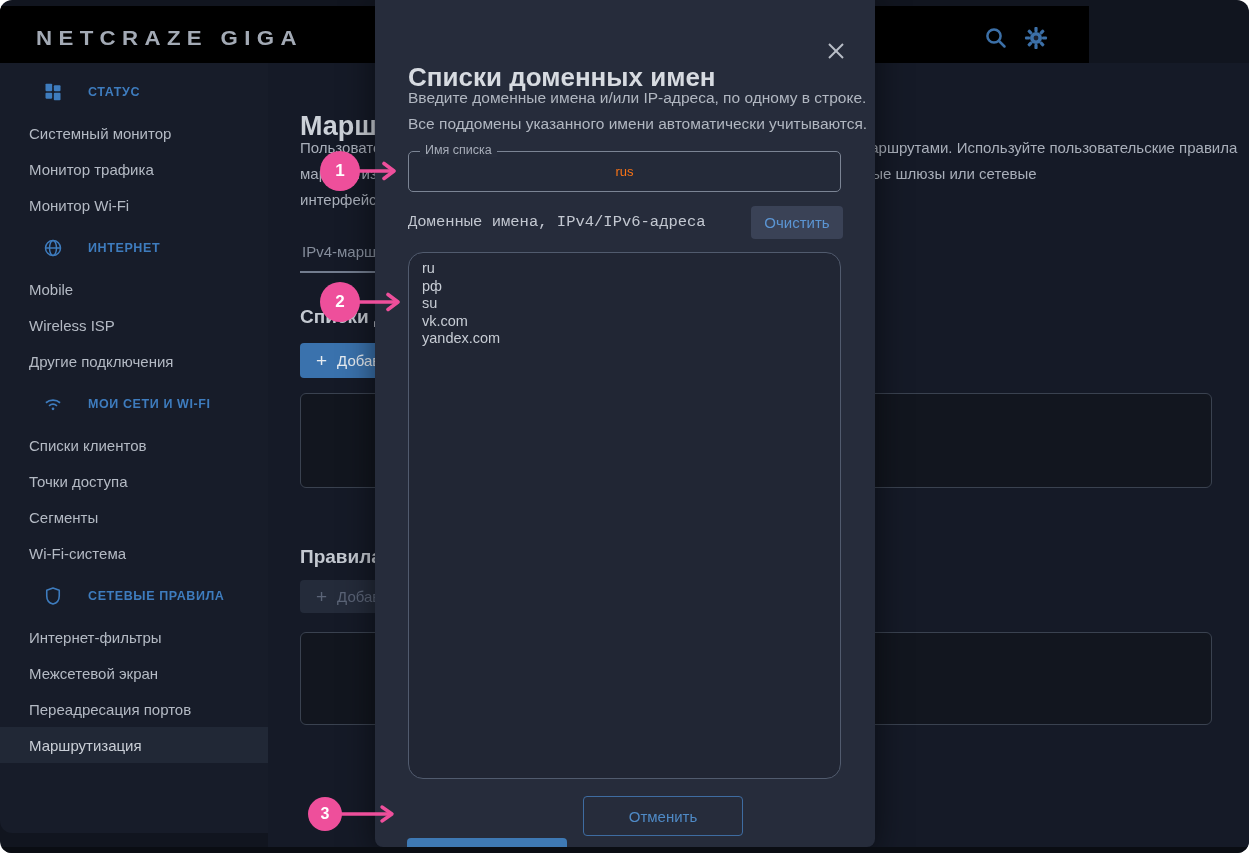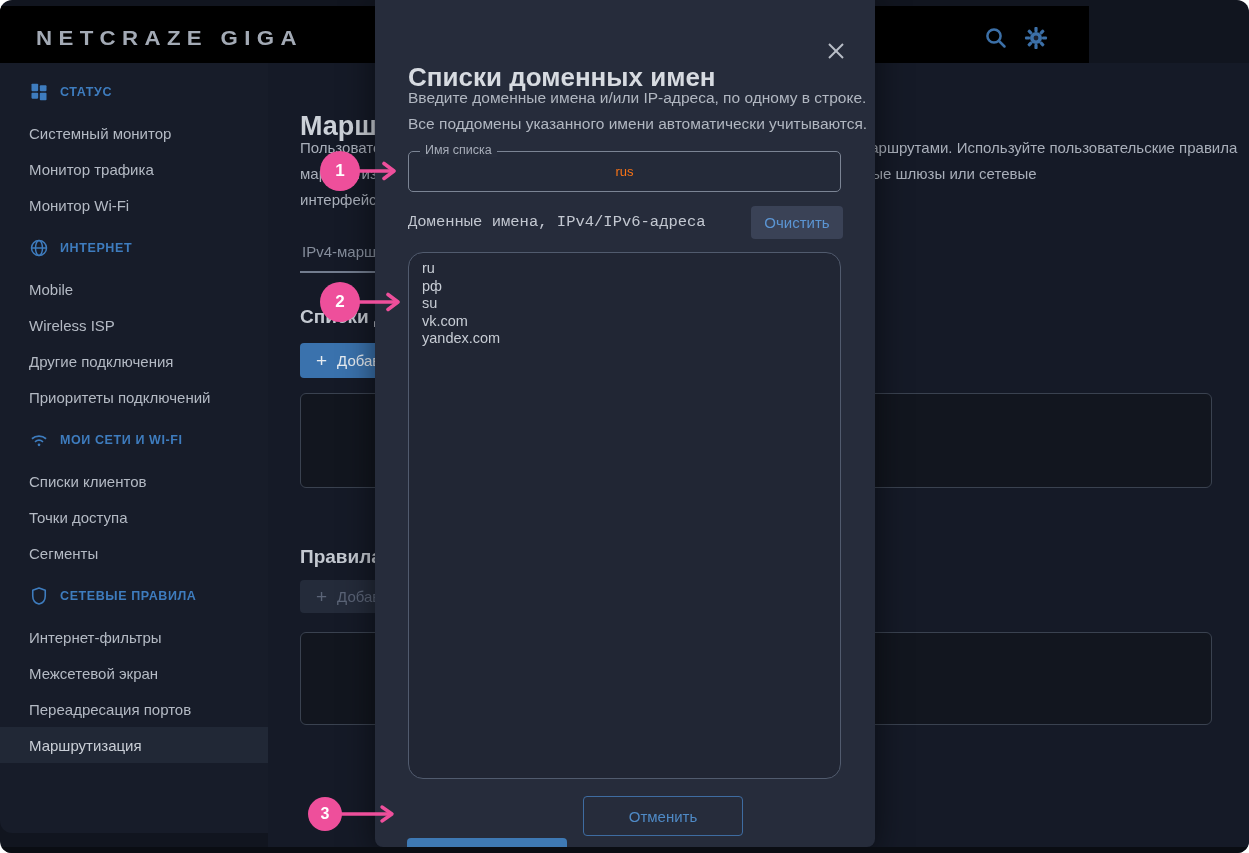--- a/index.html
+++ b/index.html
@@ -12,21 +12,21 @@
   .logo{position:absolute;left:36px;top:0;height:63px;display:flex;align-items:center;
         color:#a3aab5;font-size:21px;font-weight:700;letter-spacing:6px;
         transform:scaleX(1.06);transform-origin:left center;white-space:nowrap;}
   .hdr-ico{position:absolute;top:19px;width:26px;height:26px;cursor:pointer;}
   .ico-search{right:80px;}
   .ico-gear{right:40px;}
 
   
   .sidebar{position:absolute;left:0;top:63px;width:268px;height:770px;background:#171c29;
            border-radius:0 0 0 12px;padding-top:4px;overflow:hidden;}
-  .sec-head{height:46px;margin-top:2px;display:flex;align-items:center;gap:11px;padding-left:29px;
+  .sec-head{height:46px;margin-top:2px;display:flex;align-items:center;gap:25px;padding-left:43px;
             color:#3e7cbe;font-size:12.5px;font-weight:700;letter-spacing:.6px;}
   .sec-head svg{flex:0 0 auto;}
   .side-item{height:36px;display:flex;align-items:center;padding-left:29px;
              color:#b4bac4;font-size:15px;cursor:pointer;}
   .side-item.active{background:#212836;color:#c9ced6;}
 
   
   .content{position:absolute;left:268px;top:63px;width:981px;height:784px;background:#151a27;}
   .pg-title{position:absolute;left:32px;top:30px;font-size:27px;font-weight:700;color:#ccd1d8;white-space:nowrap;}
   .pg-desc{position:absolute;left:32px;top:72px;font-size:15px;line-height:26px;color:#a9afba;white-space:nowrap;}
@@ -133,34 +133,34 @@
               <circle cx="12" cy="12" r="9"></circle>
               <line x1="3" y1="12" x2="21" y2="12"></line>
               <ellipse cx="12" cy="12" rx="4.2" ry="9"></ellipse>
             </svg>
           </span>
           <span>ИНТЕРНЕТ</span>
         </div>
         <div class="side-item">Mobile</div>
         <div class="side-item">Wireless ISP</div>
         <div class="side-item">Другие подключения</div>
-        <div class="side-item">Приоритеты подключений</div>
         <div class="sec-head">
           <span style="display: flex;">
             <svg width="20" height="20" viewBox="0 0 24 24" fill="none" stroke="#3e7cbe" stroke-width="2">
               <path d="M3.5 10.5a13 13 0 0 1 17 0"></path>
               <path d="M7.2 14.2a7.5 7.5 0 0 1 9.6 0"></path>
               <circle cx="12" cy="17.8" r="1.6" fill="#3e7cbe" stroke="none"></circle>
             </svg>
           </span>
           <span>МОИ СЕТИ И WI-FI</span>
         </div>
         <div class="side-item">Списки клиентов</div>
         <div class="side-item">Точки доступа</div>
         <div class="side-item">Сегменты</div>
+        <div class="side-item">Wi-Fi-система</div>
         <div class="sec-head">
           <span style="display: flex;">
             <svg width="20" height="20" viewBox="0 0 24 24" fill="none" stroke="#3e7cbe" stroke-width="1.9">
               <path d="M12 2.5l7.5 2.7V12c0 4.8-3.2 8.6-7.5 9.7C7.7 20.6 4.5 16.8 4.5 12V5.2z" stroke-linejoin="round"></path>
             </svg>
           </span>
           <span>СЕТЕВЫЕ ПРАВИЛА</span>
         </div>
         <div class="side-item">Интернет-фильтры</div>
         <div class="side-item">Межсетевой экран</div>

